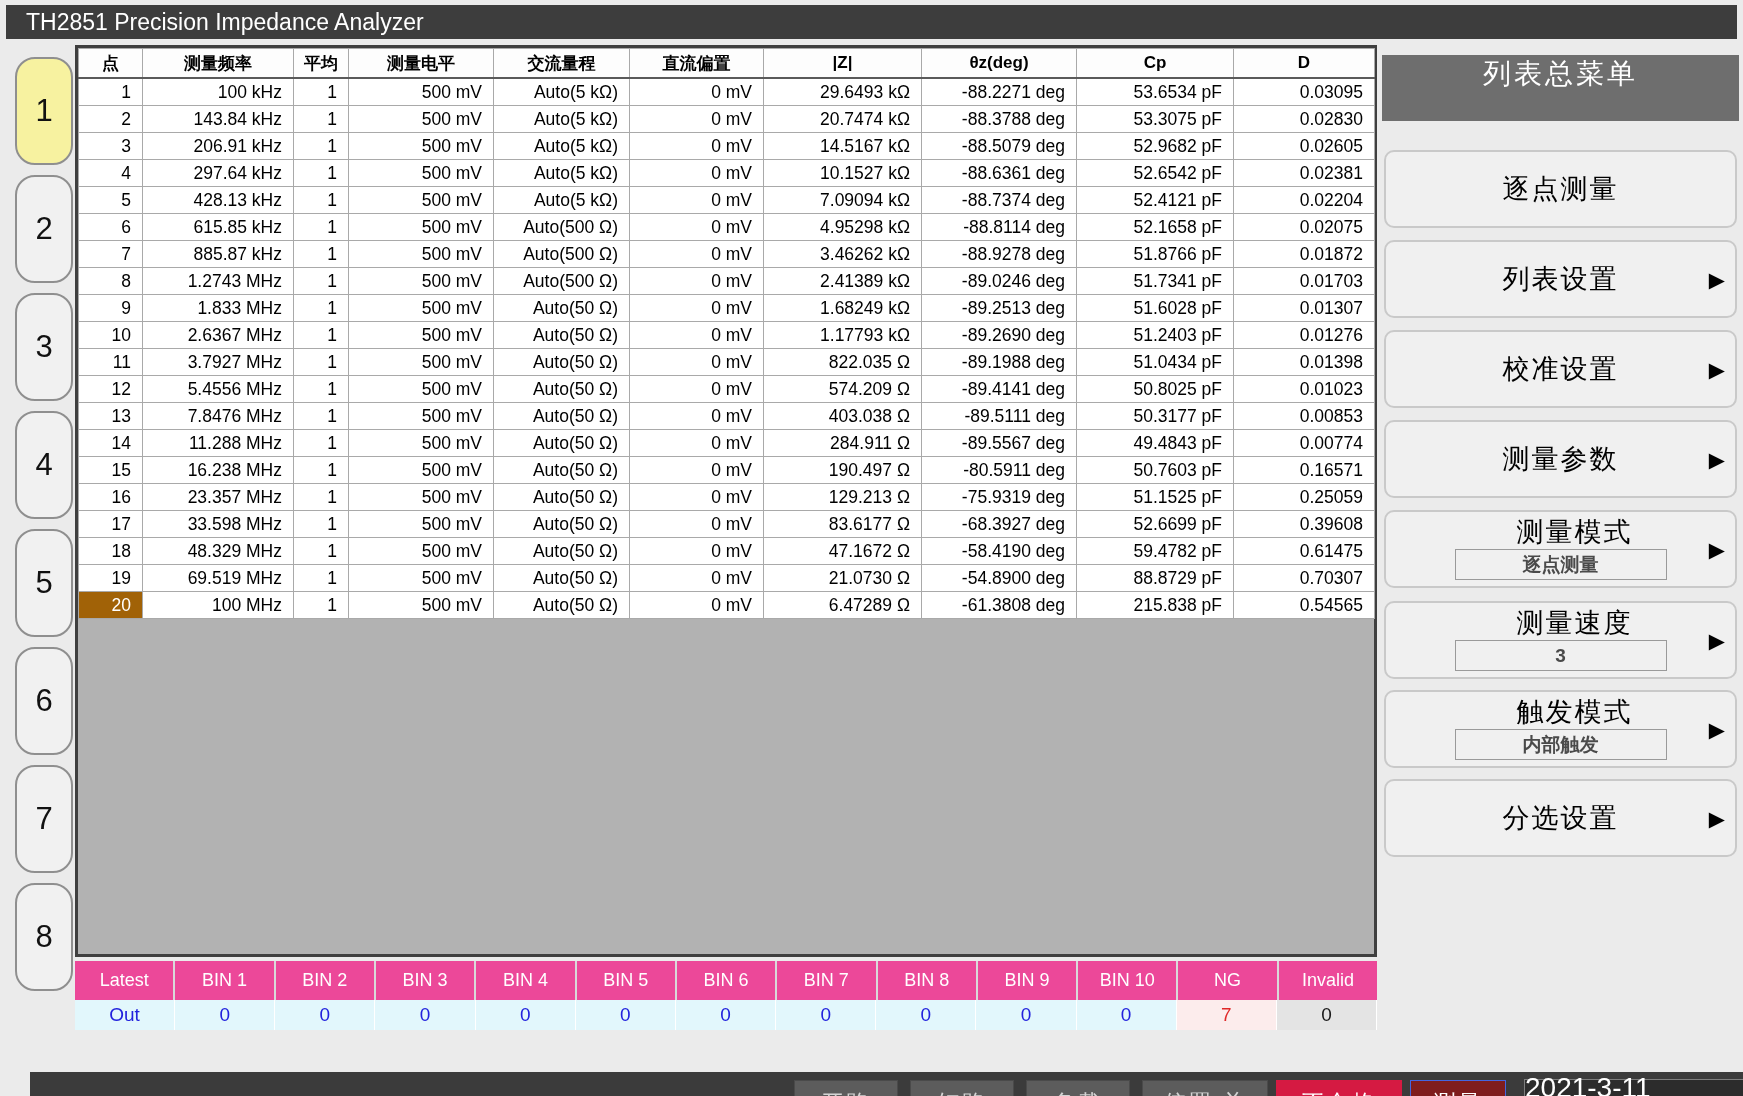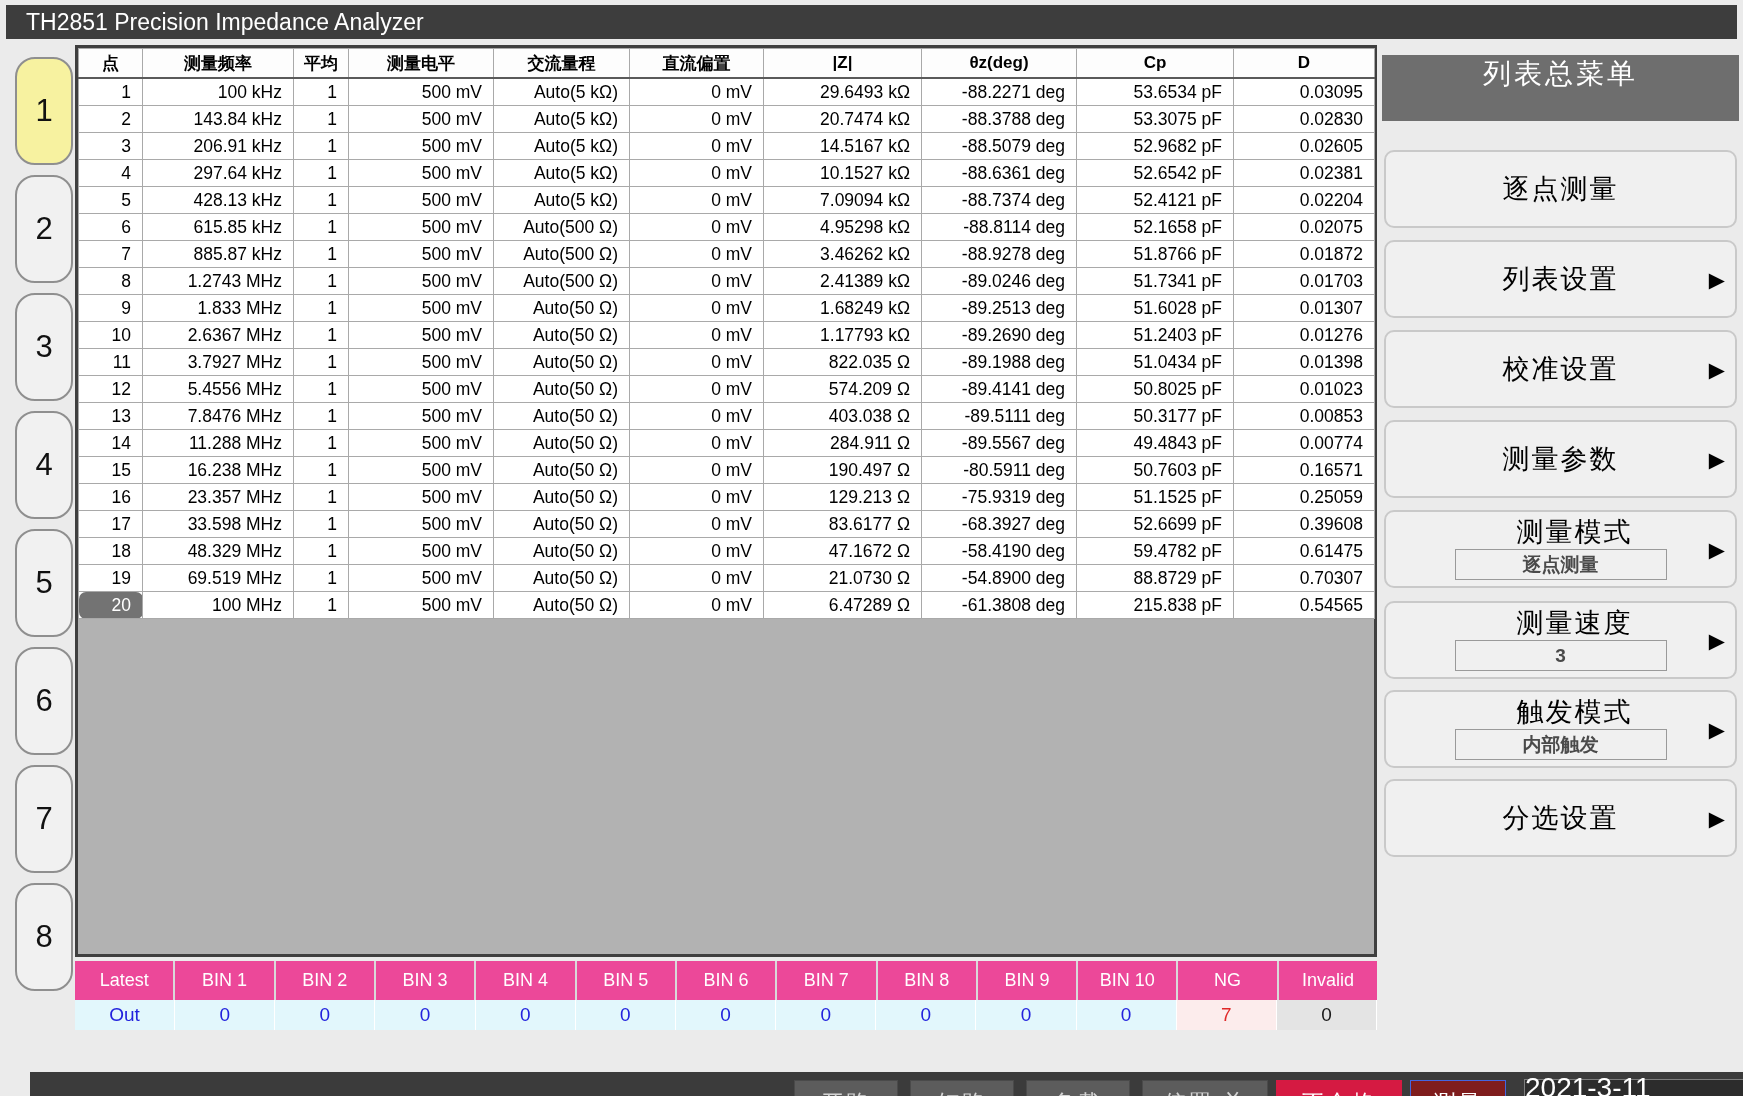--- a/index.html
+++ b/index.html
@@ -17,21 +17,21 @@
   .tab.selected{background:#f7f2a0;}
 
   
   .table-wrap{position:absolute;left:75px;top:45px;width:1302px;height:912px;background:#b2b2b2;
               border:3px solid #3f3f3f;box-sizing:border-box;}
   .table-wrap table{border-collapse:collapse;table-layout:fixed;width:1296px;background:#fff;}
   .table-wrap th{height:26px;font-size:17px;font-weight:bold;border:1px solid #a9a9a9;
                  border-bottom:2px solid #5a5a5a;background:#fdfdfd;white-space:nowrap;overflow:hidden;}
   .table-wrap td{height:26px;font-size:17.5px;border:1px solid #a9a9a9;text-align:right;
                  padding:0 11px 0 0;white-space:nowrap;overflow:hidden;background:#fff;color:#000;}
-  .table-wrap td.sel{background:#737373;color:#fff;border-radius:7px;}
+  .table-wrap td.sel{background:#a16207;color:#fff;}
 
   
   .menu-header{position:absolute;left:1382px;top:55px;width:357px;height:66px;background:#6e6e6e;
                color:#fff;display:flex;align-items:flex-start;justify-content:center;font-size:28px;letter-spacing:3px;}
   .menu-btn{position:absolute;left:1384px;width:353px;height:78px;background:#f0f0f0;
             border:2px solid #c9c9c9;border-radius:10px;box-sizing:border-box;}
   .menu-btn .lbl{position:absolute;left:0;right:0;top:0;bottom:0;display:flex;align-items:center;
                  justify-content:center;font-size:27px;color:#000;letter-spacing:2px;}
   .menu-btn.has-val .lbl{bottom:auto;height:40px;padding-left:28px;}
   .menu-btn .val{position:absolute;left:50%;transform:translateX(-50%);bottom:6px;width:212px;height:31px;

